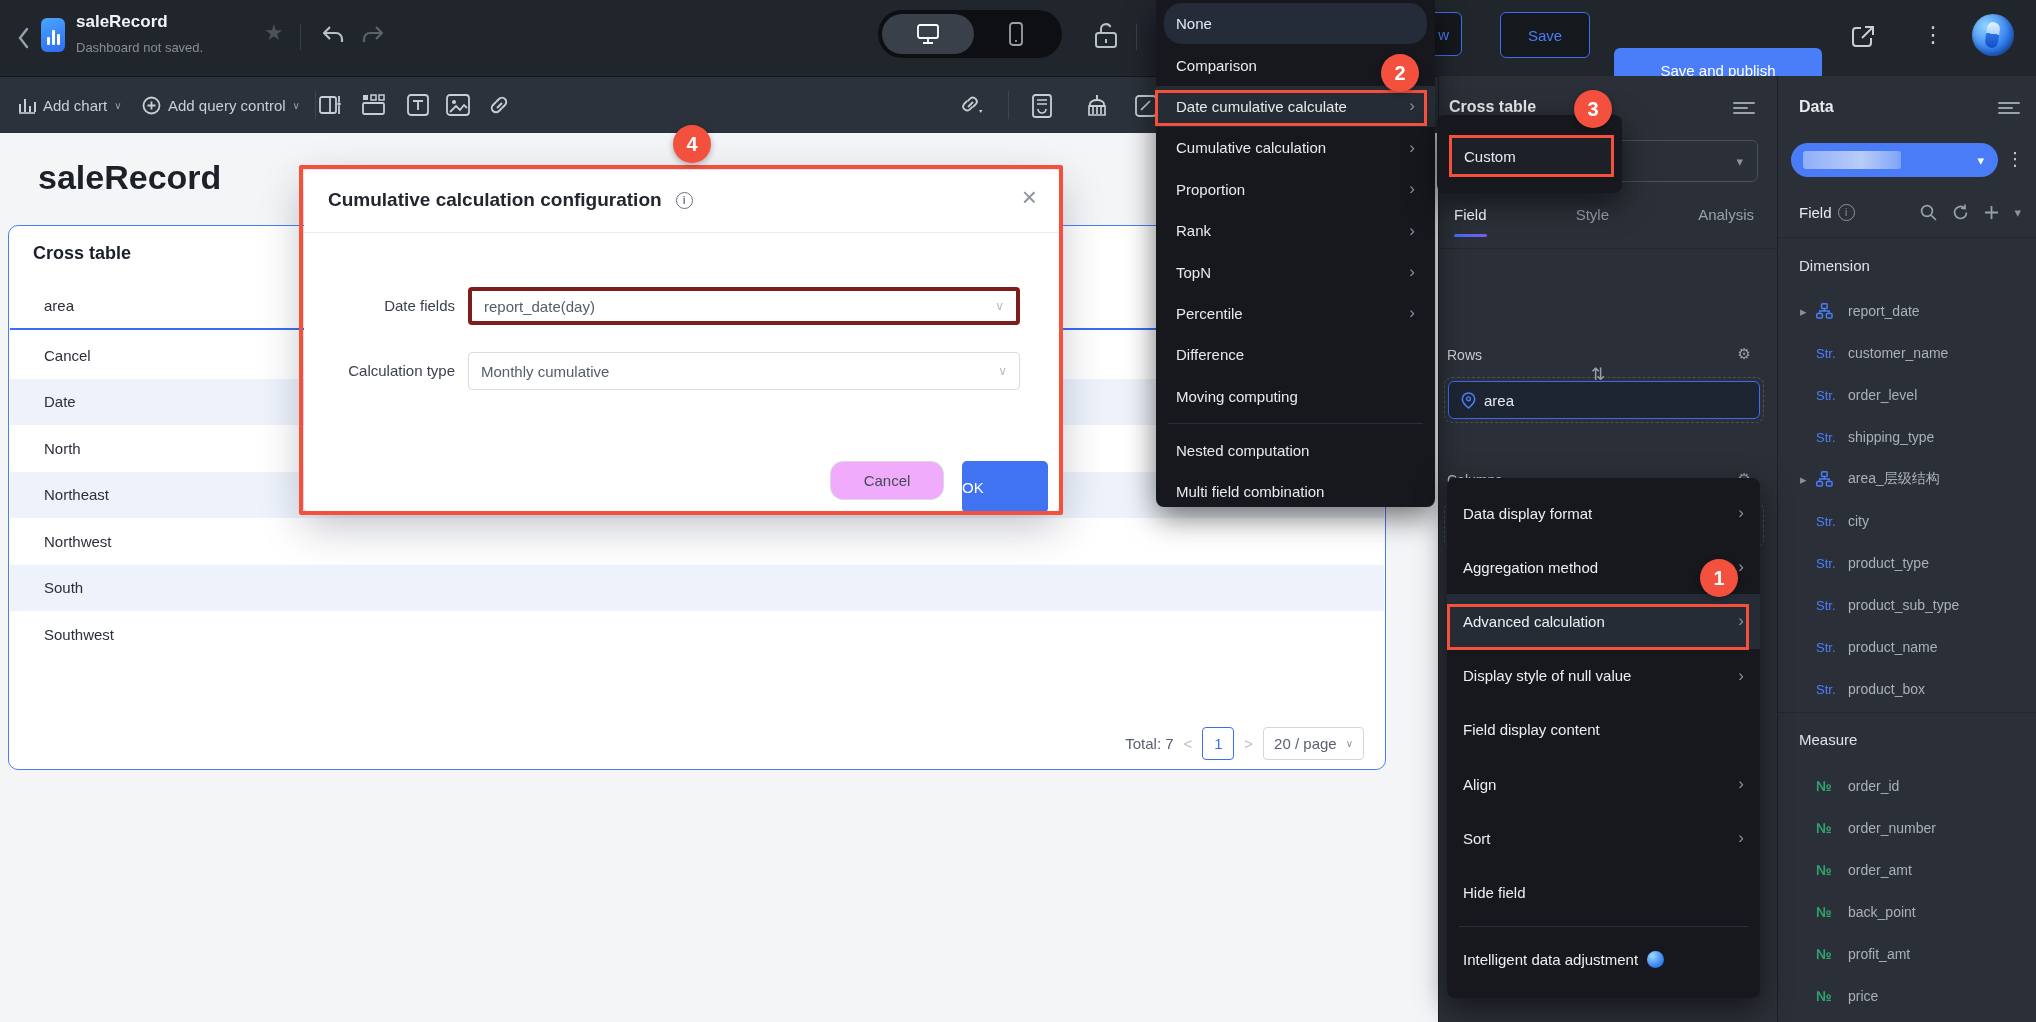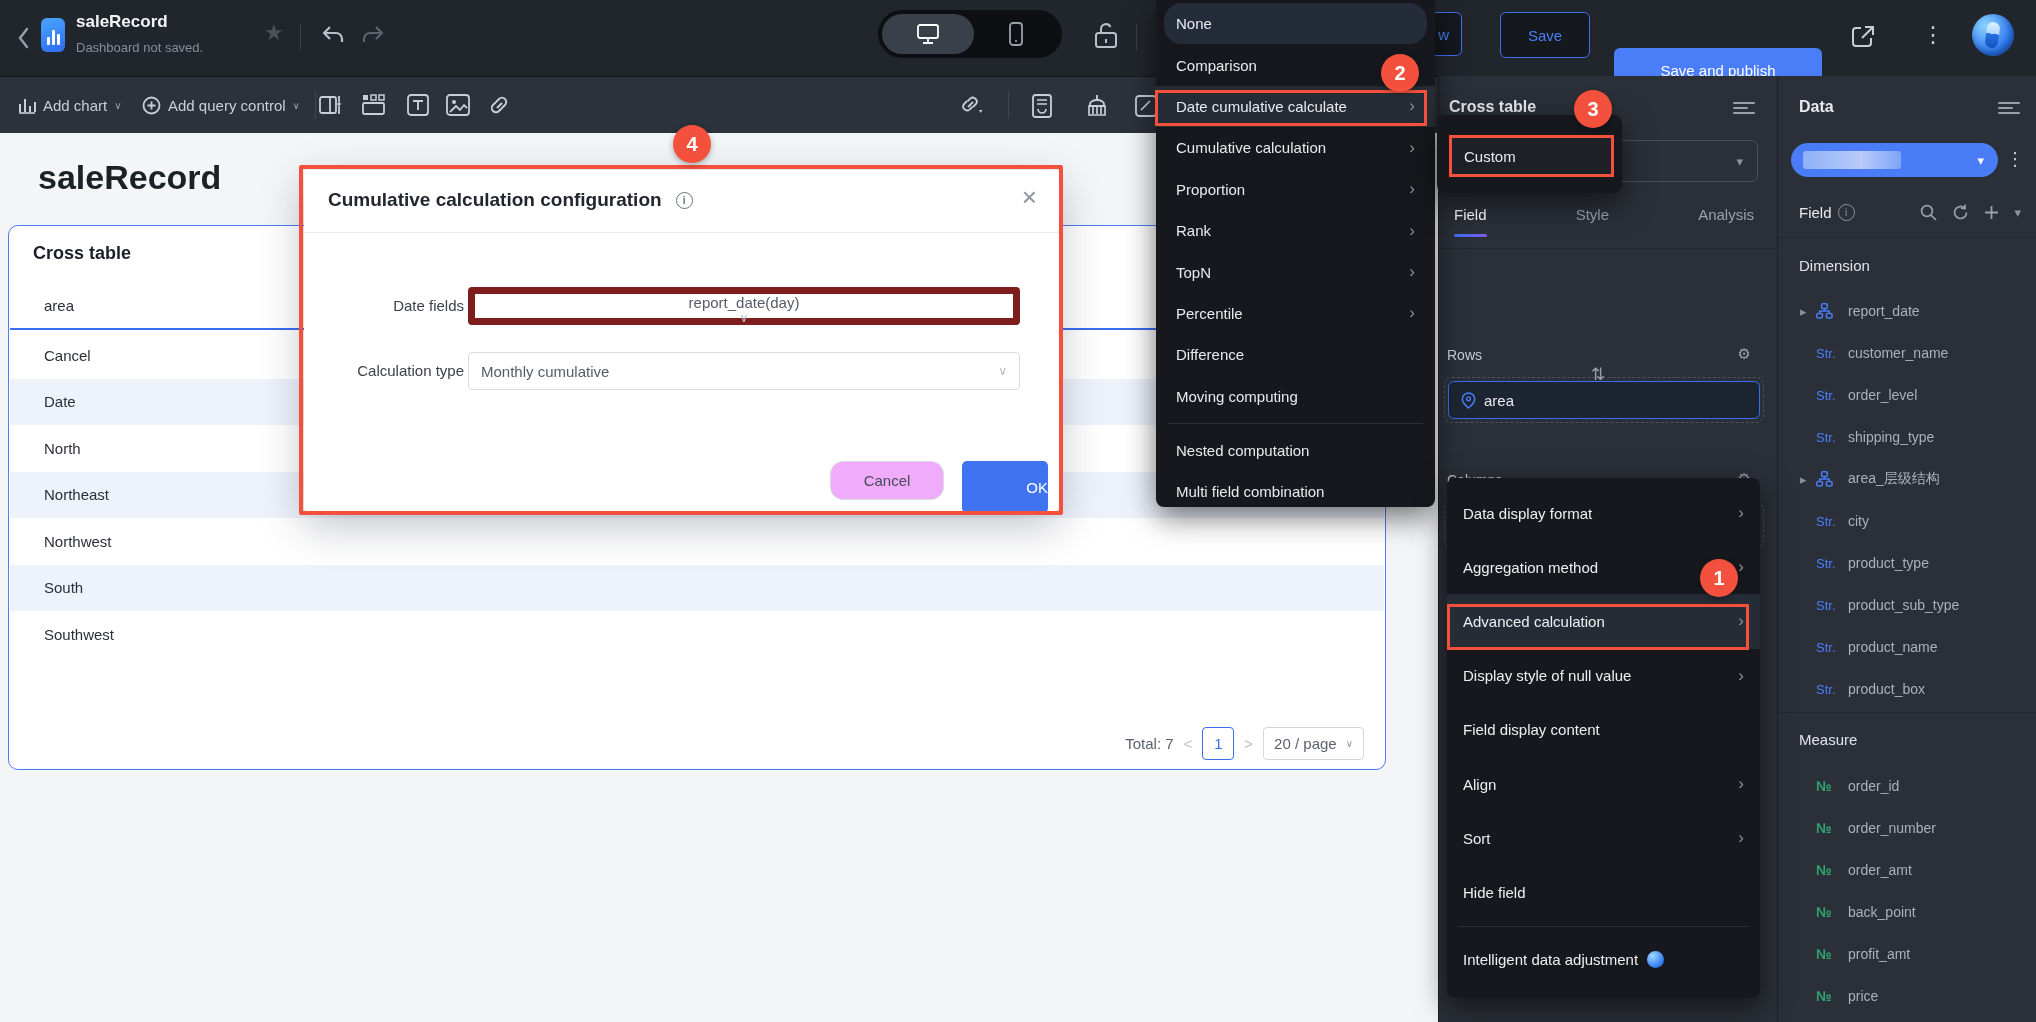--- a/index.html
+++ b/index.html
@@ -132,31 +132,31 @@
   .m2-item.boxed{background:#262c35;}
   .ai-dot{width:17px;height:17px;border-radius:50%;margin-left:9px;
           background:radial-gradient(circle at 32% 28%,#9fd8ff,#2f7bf0 70%);}
 
   
   #modal{position:absolute;left:304px;top:170px;width:755px;height:341px;background:#fff;border-radius:4px;
          box-shadow:0 14px 44px rgba(20,30,50,.28);z-index:30;}
   #modal-title{position:absolute;left:24px;top:19px;font-size:19px;font-weight:bold;color:#22262e;display:flex;align-items:center;gap:8px;}
   #modal-close{position:absolute;right:22px;top:14px;font-size:26px;color:#8d939c;line-height:1;}
   #modal-div{position:absolute;left:0;top:62px;width:100%;height:1px;background:#e9ebef;}
-  .modal-label{position:absolute;left:0;width:151px;text-align:right;font-size:15px;color:#3c424c;height:38px;line-height:38px;padding-left:9px;}
+  .modal-label{position:absolute;left:0;width:151px;text-align:right;font-size:15px;color:#3c424c;height:38px;line-height:38px;}
   .modal-select{position:absolute;left:164px;width:552px;height:38px;border-radius:4px;box-sizing:border-box;
                 display:flex;align-items:center;justify-content:space-between;padding:0 12px;font-size:15px;color:#555c66;}
-  #modal-sel-1{border:7px solid #7f1d1d;flex-direction:column;}
+  #modal-sel-1{border:4px solid #7f1d1d;}
   #modal-sel-2{border:1px solid #d8dbe1;}
   .modal-select .mchev{color:#b6bcc6;font-size:12px;}
   .modal-select .mchev::before{content:"∨";}
   #modal-cancel{position:absolute;left:526px;top:291px;width:114px;height:39px;border:1px solid #d8dbe1;border-radius:13px;
                 background:#f0abfc;color:#454c56;font-size:15px;display:flex;align-items:center;justify-content:center;box-sizing:border-box;}
   #modal-ok{position:absolute;left:658px;top:291px;width:86px;height:52px;background:#3f73f2;border-radius:5px;
-            color:#fff;font-size:15px;display:flex;align-items:center;justify-content:flex-end;}
+            color:#fff;font-size:15px;display:flex;align-items:center;justify-content:flex-start;}
 
   
   .red-box{position:absolute;border:3px solid #f4503b;z-index:60;pointer-events:none;box-sizing:border-box;}
   #red-box-modal{left:299px;top:165px;width:764px;height:350px;border-width:4px;border-radius:2px;}
   #red-box-datecum{left:1155px;top:90px;width:272px;height:36px;}
   #red-box-custom{left:1449px;top:135px;width:165px;height:42px;}
   #red-box-adv{left:1447px;top:604px;width:302px;height:46px;}
   .badge{position:absolute;width:38px;height:38px;border-radius:50%;background:#f4503e;color:#fff;z-index:61;
          font-size:20px;font-weight:bold;display:flex;align-items:center;justify-content:center;box-shadow:0 2px 6px rgba(0,0,0,.3);}
   #badge-1{left:1700px;top:559px;}

